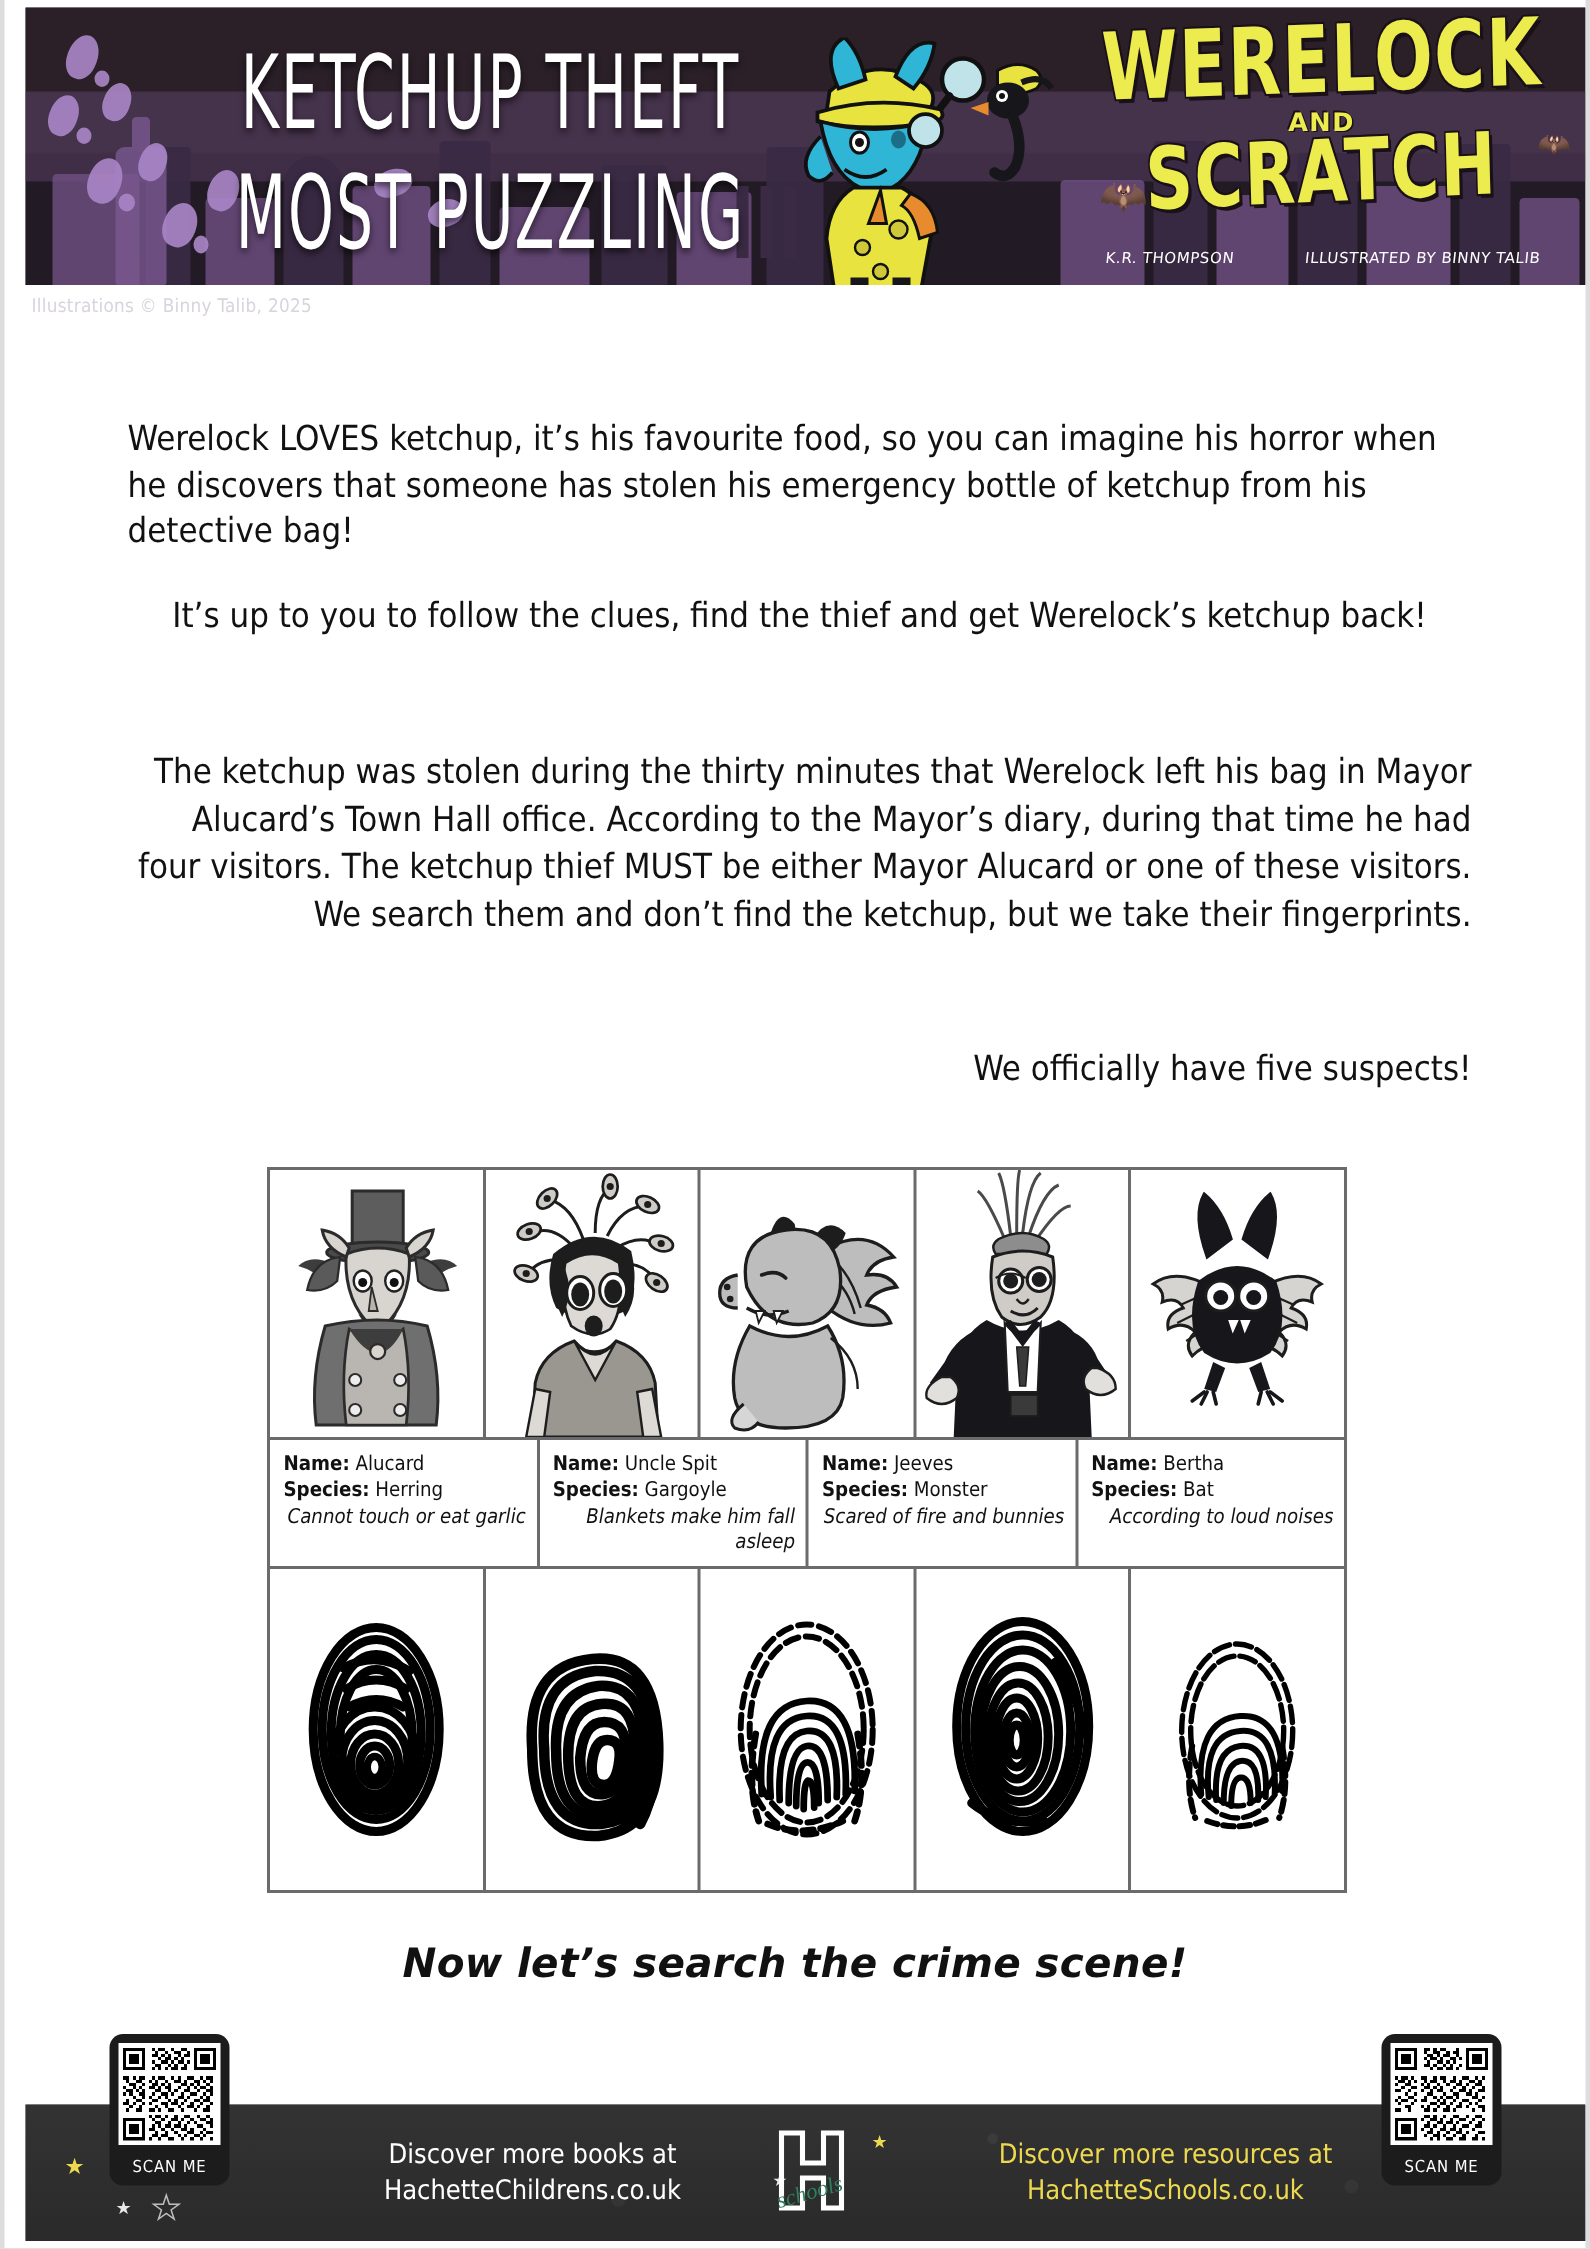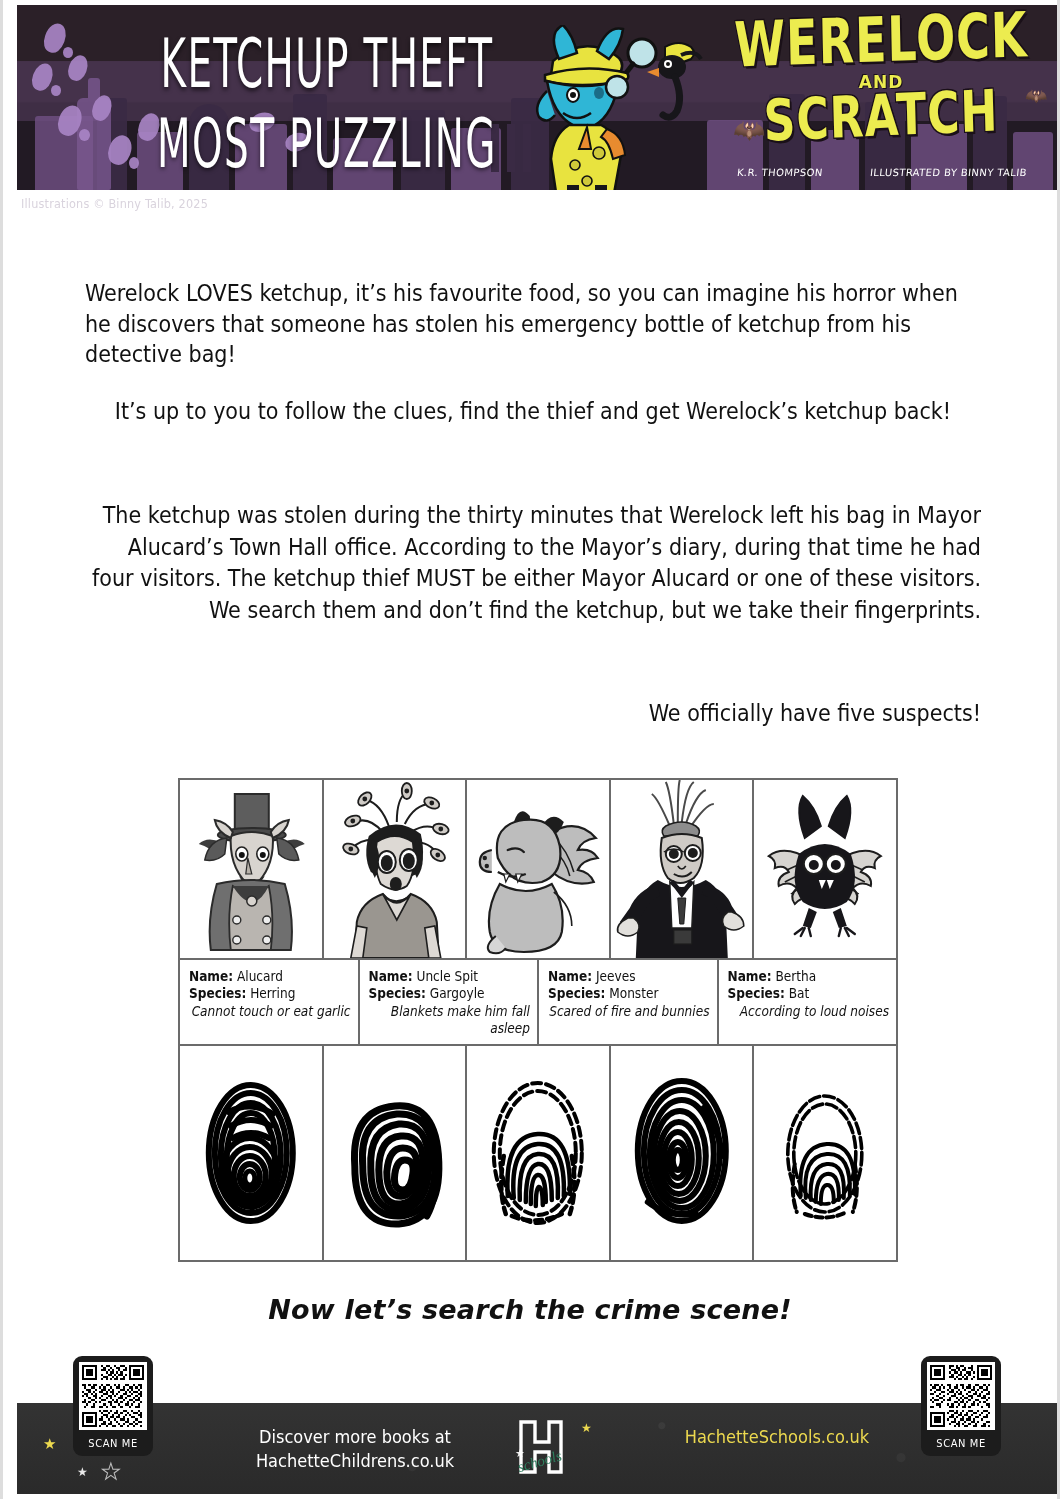--- a/index.html
+++ b/index.html
@@ -579,20 +579,21 @@
     <span class="star wh" style="left:60px;top:62px;font-size:12px;">★</span>
     <span class="star out" style="left:84px;top:56px;font-size:22px;">★</span>
     <span class="star wh" style="left:498px;top:44px;font-size:11px;">★</span>
     <span class="star" style="left:564px;top:18px;font-size:12px;">★</span>
 
     <div class="ftxt books">
       <div>Discover more books at</div>
       <div>HachetteChildrens.co.uk</div>
     </div>
     <div class="ftxt res">
+      <div>Discover more resources at</div>
       <div>HachetteSchools.co.uk</div>
     </div>
   </div>
 
   <div class="h-logo">
     <svg viewBox="0 0 60 58" width="60" height="58">
       <path d="M10 4 L24 4 L24 24 L38 24 L38 4 L50 4 L50 54 L38 54 L38 34 L24 34 L24 54 L10 54 Z" fill="none" stroke="#ffffff" stroke-width="3.4"></path>
       <text x="30" y="48" font-family="Liberation Serif, serif" font-size="15" font-style="italic" fill="#2f7f5f" text-anchor="middle" transform="rotate(-16 30 48)">schools</text>
     </svg>
   </div>

